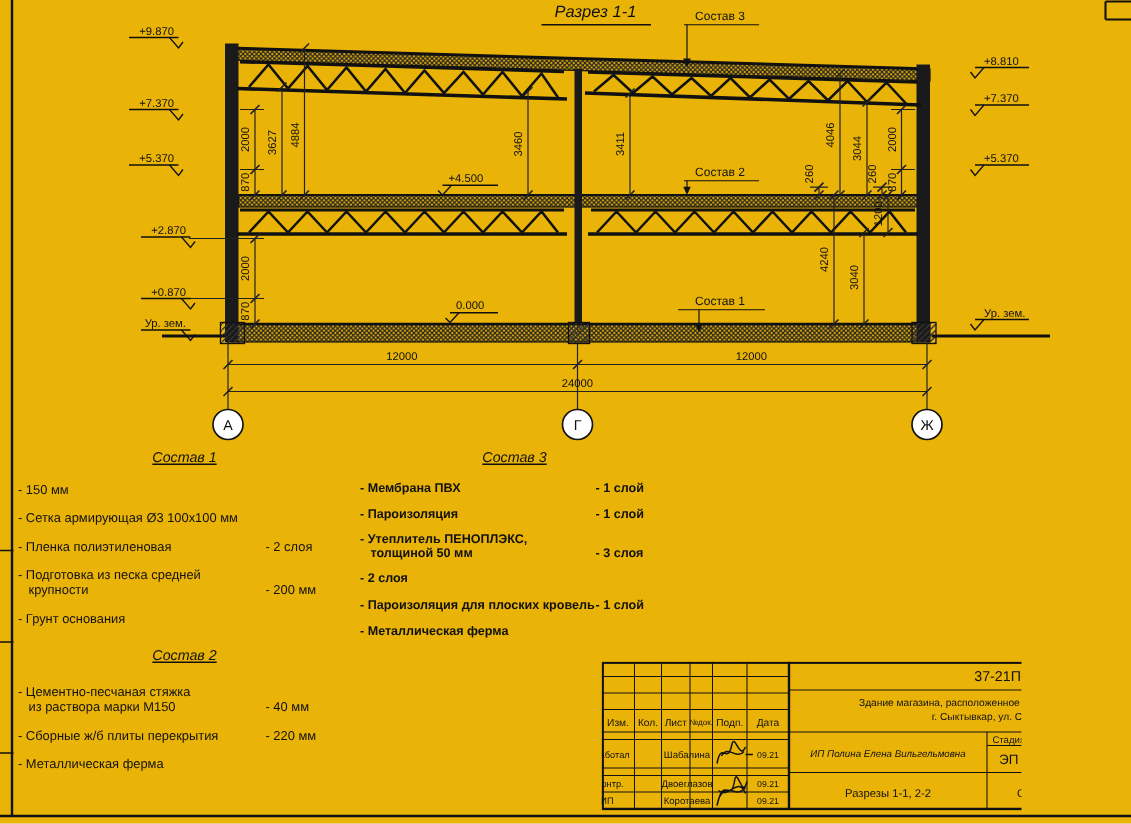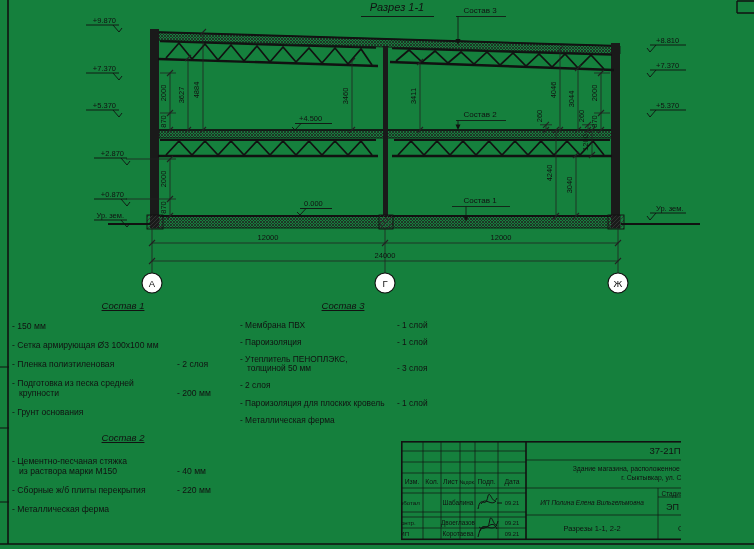--- a/index.html
+++ b/index.html
@@ -1,17 +1,17 @@
 <!DOCTYPE html>
 <html><head>
 <meta charset="utf-8">
 <style>
   html,body{margin:0;padding:0;background:#e8e8e8;}
   .page{
-    position:relative;width:754px;height:549px;background:#15803d;
+    position:relative;width:754px;height:549px;background:#eab308;
     font-family:"Liberation Sans", sans-serif;color:#111;overflow:hidden;
   }
   svg{display:block;}
   .draw-svg{position:absolute;left:0;top:0;}
   
   .t{fill:#111;font-family:"Liberation Sans",sans-serif;}
   .dim{font-size:7.5px;text-anchor:middle;}
   .dimh{font-size:7.5px;text-anchor:middle;}
   .lvl{font-size:7.5px;}
   .lvl-r{text-anchor:end;}
@@ -19,21 +19,21 @@
   .axis{font-size:9.5px;text-anchor:middle;}
   .sec-title{font-size:11px;font-style:italic;text-anchor:middle;}
   
   .comp{position:absolute;font-size:8.6px;line-height:10px;color:#111;}
   .comp1{left:12px;top:301px;width:222px;}
   .comp2{left:12px;top:433px;width:222px;}
   .comp3{left:240px;top:301px;width:206px;font-size:8.4px;line-height:9.6px;}
   .comp-title{text-align:center;font-style:italic;text-decoration:underline;font-size:9.5px;margin-bottom:10px;}
   .comp2 .comp-title{margin-bottom:13px;}
   .ci{display:flex;align-items:flex-end;margin-bottom:9px;}
-  .comp3 .ci{margin-bottom:7.5px;}
+  .comp3 .ci{margin-bottom:7.5px;font-weight:bold;}
   .cn{width:158px;white-space:pre-line;padding-left:7px;text-indent:-7px;}
   .comp3 .cn{width:150px;}
   .cq{flex:1;}
   
   .tblock{position:absolute;left:401px;top:441px;width:280px;height:102px;overflow:hidden;}
   .tb-t{fill:#111;font-family:"Liberation Sans",sans-serif;text-anchor:middle;}
 </style>
 </head>
 <body>
 

